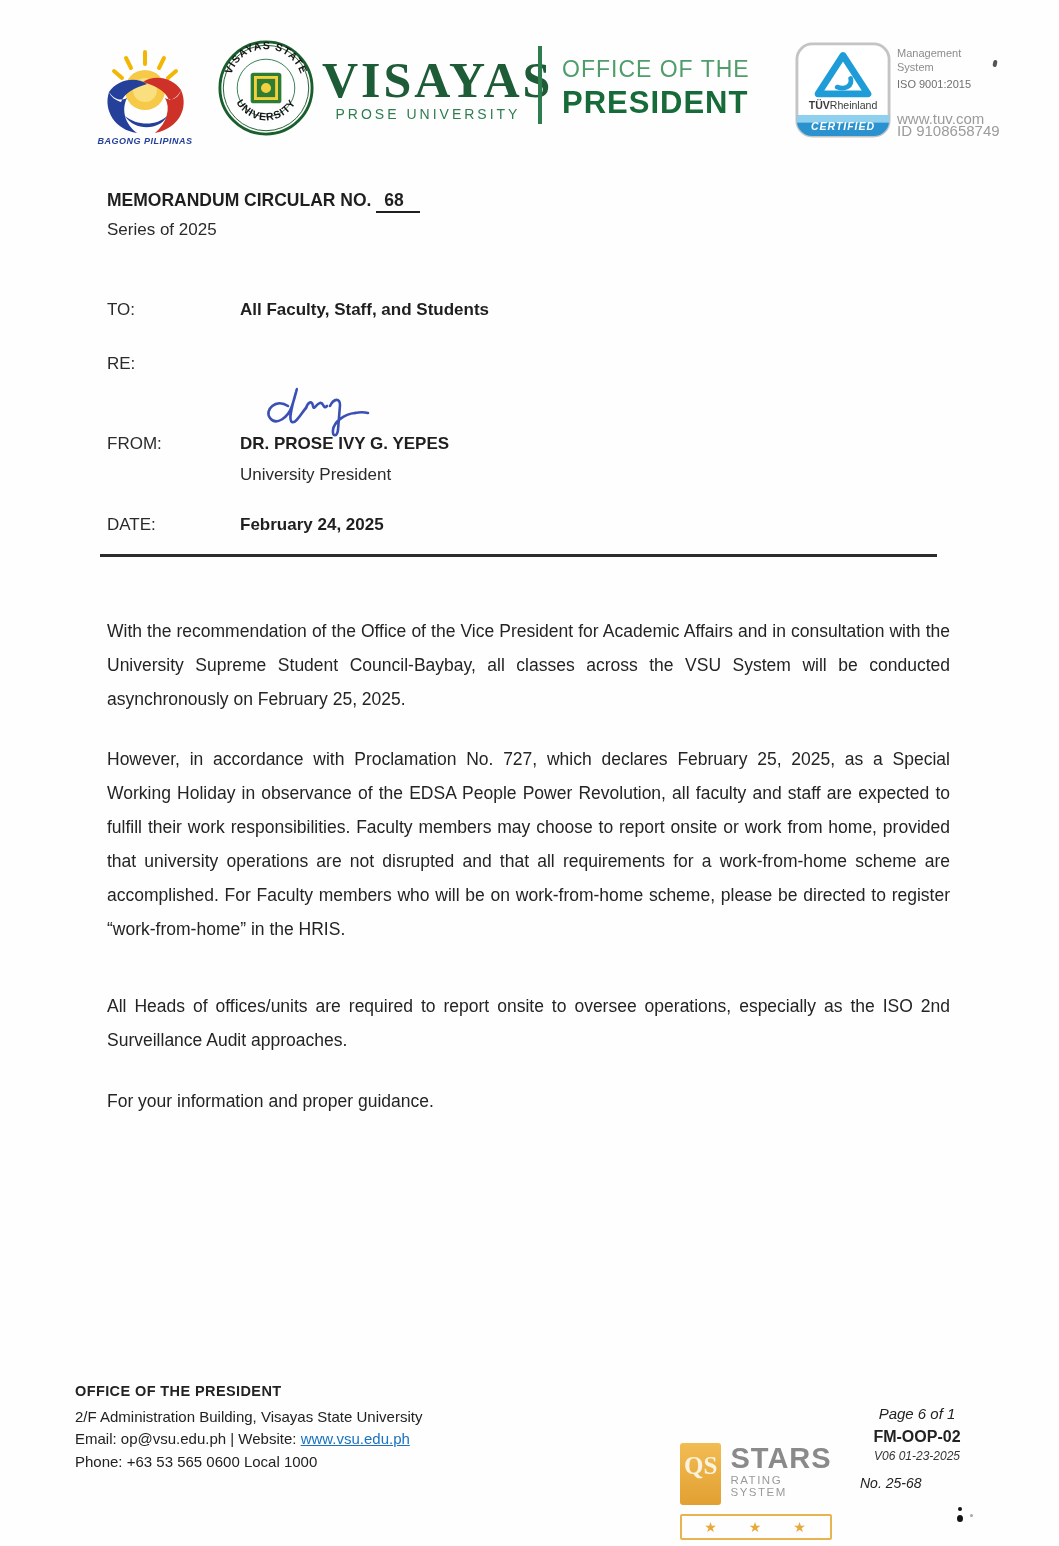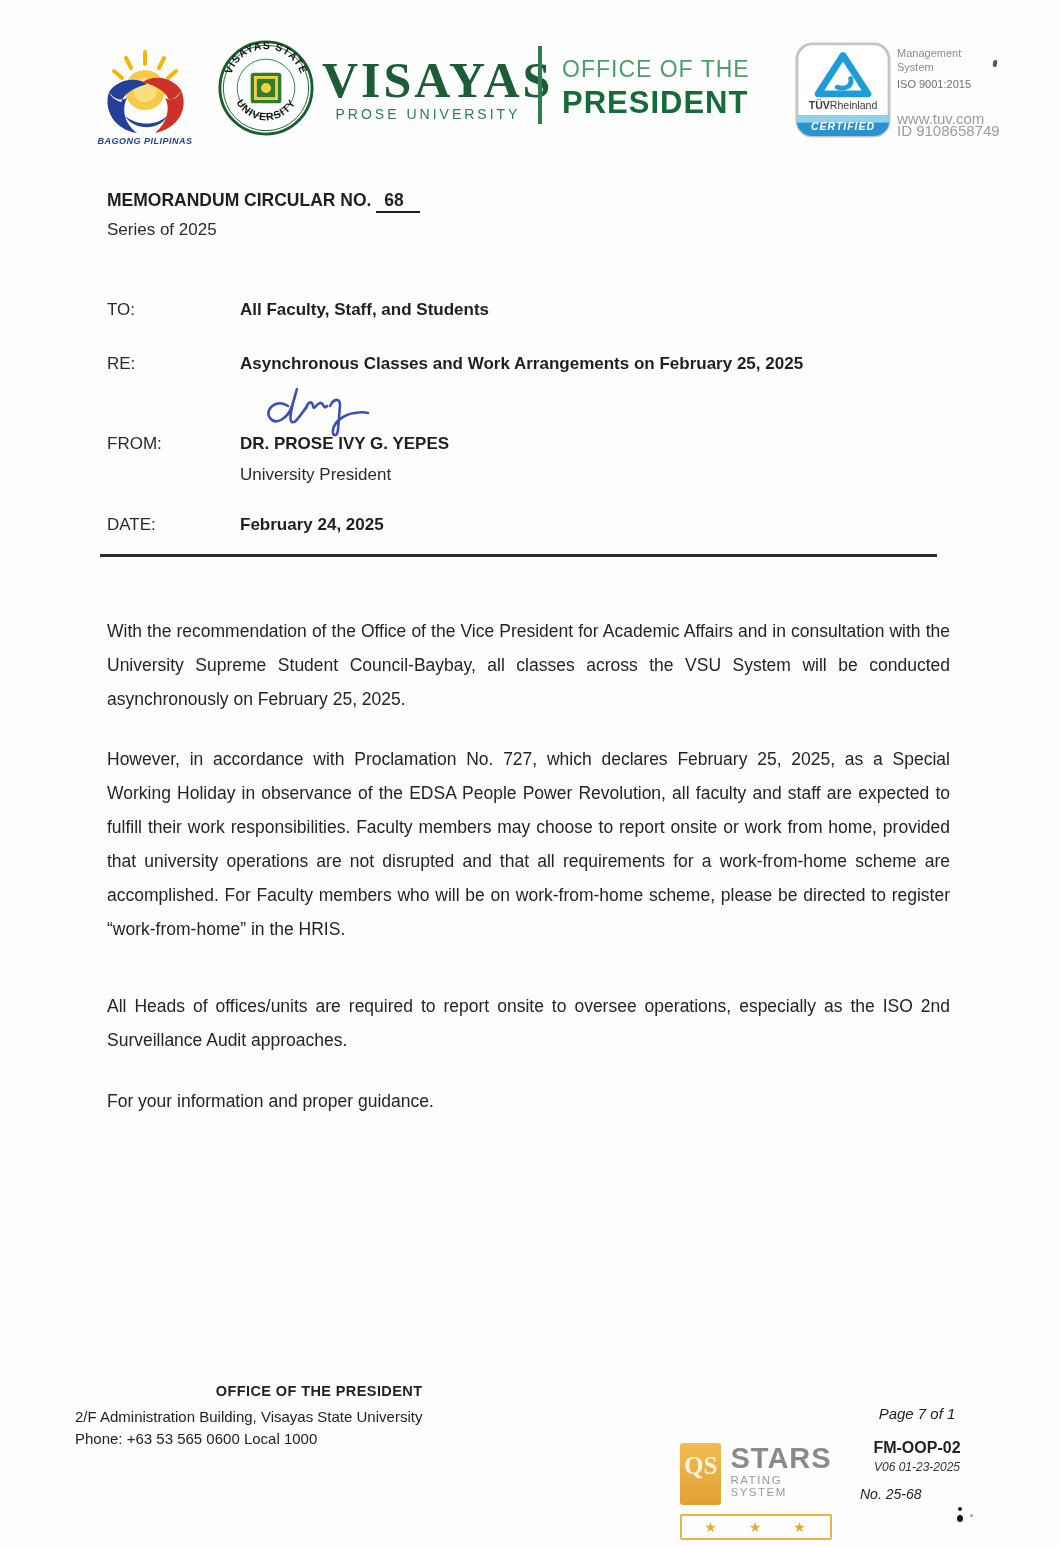--- a/index.html
+++ b/index.html
@@ -44,41 +44,41 @@
   .body-text{
     position:absolute;left:107px;width:843px;
     font-size:17.5px;line-height:34px;text-align:justify;color:#242424;
   }
   .p1{top:596px;}
   .p2{top:724px;}
   .p3{top:971px;}
   .p4{top:1066px;}
   
   .f-left{position:absolute;left:75px;top:1380px;font-size:15px;line-height:22.5px;color:#222;}
-  .f-office{font-weight:bold;font-size:14.5px;letter-spacing:.4px;margin-bottom:3px;text-align:right;}
+  .f-office{font-weight:bold;font-size:14.5px;letter-spacing:.4px;margin-bottom:3px;}
   .f-link{color:#1a73c0;text-decoration:underline;cursor:pointer;}
   .qs{position:absolute;left:680px;top:1443px;width:152px;}
   .qs-top{display:flex;align-items:flex-start;}
   .qs-box{
     width:46px;height:62px;border-radius:3px;
     background:linear-gradient(180deg,#f2bc52,#e2a032);
     color:#fbf3df;font-weight:bold;font-size:25px;line-height:46px;text-align:center;
     font-family:"Liberation Serif",serif;
   }
   .qs-words{margin-left:9px;}
   .qs-stars-word{font-size:29px;font-weight:bold;letter-spacing:1px;color:#8a8a8a;line-height:30px;}
   .qs-rating-word{font-size:11.5px;letter-spacing:1.5px;color:#9a9a9a;margin-top:1px;}
   .qs-star-box{
     margin-top:9px;border:2px solid #e8b450;border-radius:2px;
     height:22px;display:flex;align-items:center;justify-content:center;
     color:#e8a93c;font-size:14px;letter-spacing:14px;padding-left:12px;
   }
   .f-right{position:absolute;left:852px;top:1405px;width:130px;text-align:center;font-size:14.5px;color:#222;}
   .fr-page{font-style:italic;font-size:15px;}
-  .fr-form{font-weight:bold;font-size:16px;margin-top:17px;}
+  .fr-form{font-weight:bold;font-size:16px;margin-top:6px;}
   .fr-ver{font-style:italic;font-size:12px;margin-top:3px;color:#333;}
   .fr-no{font-style:italic;font-size:14px;margin-top:12px;text-align:left;padding-left:8px;}
   .specks{position:absolute;left:955px;top:1505px;width:20px;height:24px;}
   .speck{position:absolute;background:#141414;border-radius:50%;}
   .s1{left:3px;top:2px;width:4px;height:4px;}
   .s2{left:2px;top:10px;width:6px;height:7px;}
   .s3{left:15px;top:9px;width:3px;height:3px;background:#9aa7b5;}
 </style>
 </head>
 <body>
@@ -160,21 +160,20 @@
   <div class="memo-title">
     <span>MEMORANDUM CIRCULAR NO.</span>
     <span class="memo-no">68</span>
   </div>
   <div class="memo-series">Series of 2025</div>
 
   <div class="field-label" style="top:300px;">TO:</div>
   <div class="field-value" style="top:300px;">All Faculty, Staff, and Students</div>
 
   <div class="field-label" style="top:354px;">RE:</div>
-  <div class="field-value" style="top:354px;">Asynchronous Classes and Work Arrangements on February 25, 2025</div>
 
   <svg class="signature" viewBox="0 0 130 72">
     <g fill="none" stroke="#3a50b5" stroke-width="2.6" stroke-linecap="round">
       <path d="M30,38 C18,30 6,42 12,50 C18,58 30,50 34,38 C38,26 40,16 38,24 C34,38 30,52 34,54 C38,56 44,44 48,40"></path>
       <path d="M48,40 C50,34 54,32 55,38 C56,43 58,36 62,35 C66,34 65,42 69,38"></path>
       <path d="M72,38 C76,30 82,30 82,37 L80,62 C79,69 74,69 75,62 C76,54 86,46 97,45"></path>
       <path d="M97,45 C102,44 106,44 110,45"></path>
     </g>
   </svg>
 
@@ -188,36 +187,37 @@
   <div class="rule"></div>
 
   <p class="body-text p1">With the recommendation of the Office of the Vice President for Academic Affairs and in consultation with the University Supreme Student Council-Baybay, all classes across the VSU System will be conducted asynchronously on February 25, 2025.</p>
   <p class="body-text p2">However, in accordance with Proclamation No. 727, which declares February 25, 2025, as a Special Working Holiday in observance of the EDSA People Power Revolution, all faculty and staff are expected to fulfill their work responsibilities. Faculty members may choose to report onsite or work from home, provided that university operations are not disrupted and that all requirements for a work-from-home scheme are accomplished. For Faculty members who will be on work-from-home scheme, please be directed to register “work-from-home” in the HRIS.</p>
   <p class="body-text p3">All Heads of offices/units are required to report onsite to oversee operations, especially as the ISO 2nd Surveillance Audit approaches.</p>
   <p class="body-text p4">For your information and proper guidance.</p>
 
   <div class="f-left">
     <div class="f-office">OFFICE OF THE PRESIDENT</div>
     <div>2/F Administration Building, Visayas State University</div>
+    <div><span>Email: op@vsu.edu.ph | Website: </span><span class="f-link">www.vsu.edu.ph</span></div>
     <div>Phone: +63 53 565 0600 Local 1000</div>
   </div>
 
   <div class="qs">
     <div class="qs-top">
       <div class="qs-box">QS</div>
       <div class="qs-words">
         <div class="qs-stars-word">STARS</div>
         <div class="qs-rating-word">RATING SYSTEM</div>
       </div>
     </div>
     <div class="qs-star-box">★ ★ ★</div>
   </div>
 
   <div class="f-right">
-    <div class="fr-page">Page 7 of 1</div>
+    <div class="fr-page">Page 6 of 1</div>
     <div class="fr-form">FM-OOP-02</div>
     <div class="fr-ver">V06 01-23-2025</div>
     <div class="fr-no">No.  25-68</div>
   </div>
 
   <div class="specks">
     <div class="speck s1"></div>
       <div class="speck s2"></div>
       <div class="speck s3"></div>
   </div>

